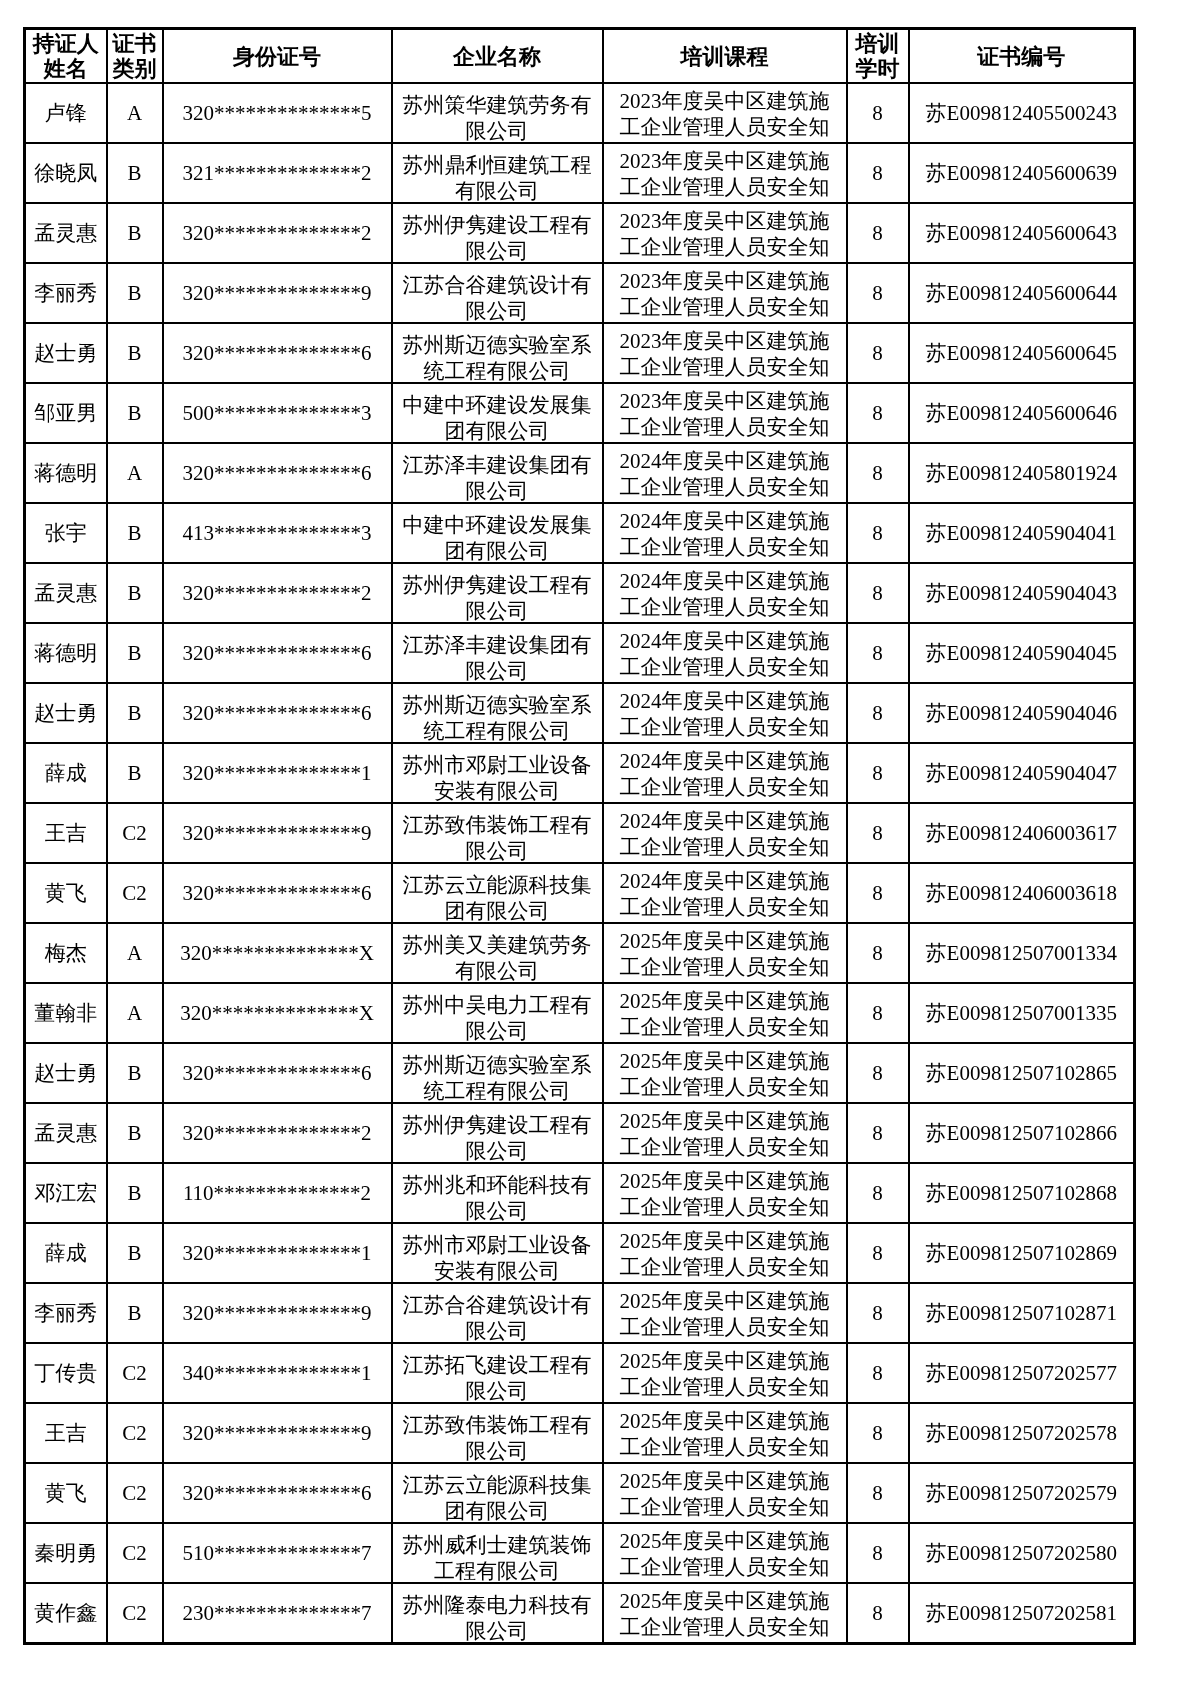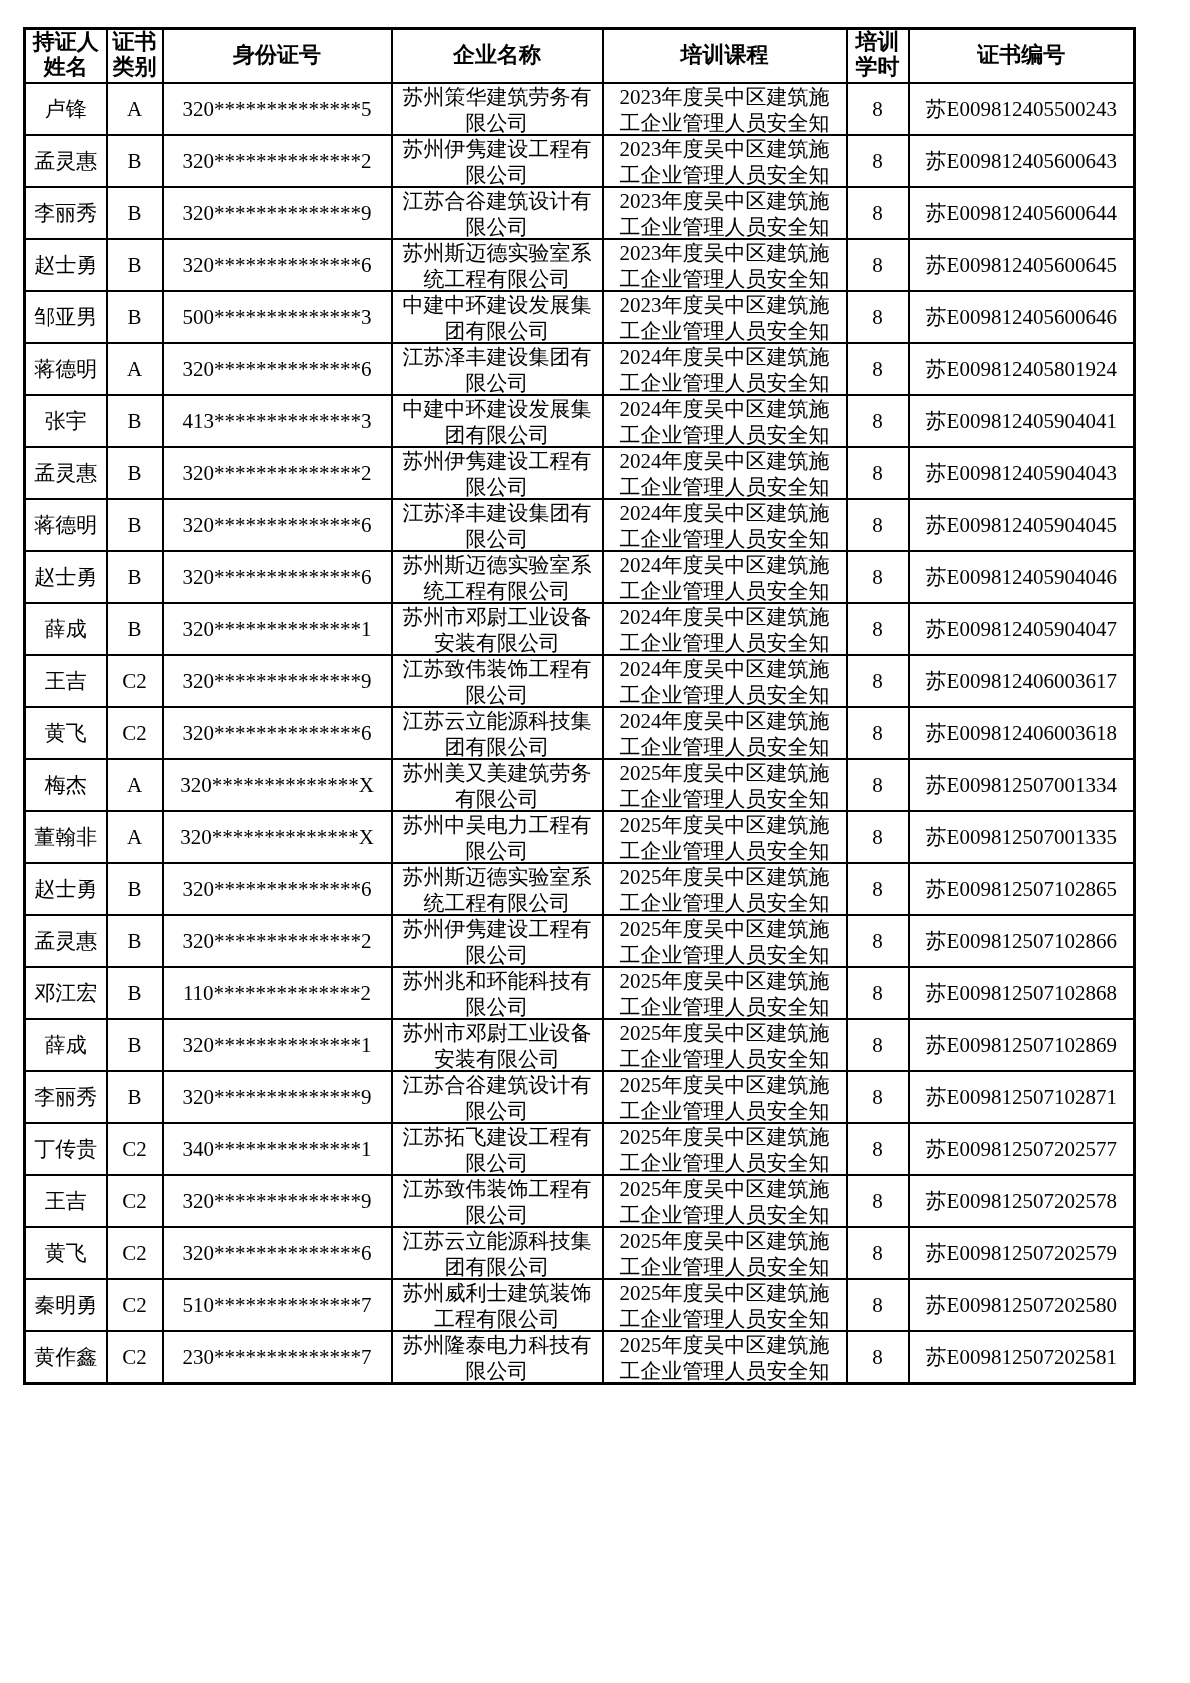--- a/index.html
+++ b/index.html
@@ -26,21 +26,21 @@
     border: 3px solid #000000;
   }
   .cert-table th, .cert-table td {
     border: 2px solid #000000;
     padding: 0;
     text-align: center;
     vertical-align: middle;
     overflow: hidden;
   }
   .cert-table th {
-    font-family: Liberation Mono, monospace;
+    font-family: Liberation Sans, sans-serif;
     font-weight: bold;
     font-size: 22px;
     line-height: 25px;
     height: 52px;
   }
   .cert-table td {
     font-size: 21px;
     height: 50px;
   }
   
@@ -51,21 +51,21 @@
     overflow: hidden;
   }
   
   .two {
     height: 50px;
     overflow: hidden;
     line-height: 26px;
     word-break: break-all;
     text-align: center;
   }
-  .cell-company-inner { padding: 0 0; }
+  .cell-company-inner { padding: 0 0; margin-top: 8px; }
   .cell-course-inner  { padding: 0 12px; }
   col.c-name    { width: 82px; }
   col.c-type    { width: 56px; }
   col.c-id      { width: 229px; }
   col.c-company { width: 211px; }
   col.c-course  { width: 244px; }
   col.c-hours   { width: 62px; }
   col.c-cert    { width: 226px; }
 </style>
 </head>
@@ -112,20 +112,43 @@
           </td>
     <td>
             <div class="one">8</div>
           </td>
     <td>
             <div class="one">苏E009812405500243</div>
           </td>
   </tr>
         <tr>
     <td>
+            <div class="one">徐晓凤</div>
+          </td>
+    <td>
+            <div class="one">B</div>
+          </td>
+    <td>
+            <div class="one">321**************2</div>
+          </td>
+    <td>
+            <div class="two cell-company-inner">苏州鼎利恒建筑工程有限公司</div>
+          </td>
+    <td>
+            <div class="two cell-course-inner">2023年度吴中区建筑施工企业管理人员安全知</div>
+          </td>
+    <td>
+            <div class="one">8</div>
+          </td>
+    <td>
+            <div class="one">苏E009812405600639</div>
+          </td>
+  </tr>
+        <tr>
+    <td>
             <div class="one">孟灵惠</div>
           </td>
     <td>
             <div class="one">B</div>
           </td>
     <td>
             <div class="one">320**************2</div>
           </td>
     <td>
             <div class="two cell-company-inner">苏州伊隽建设工程有限公司</div>

